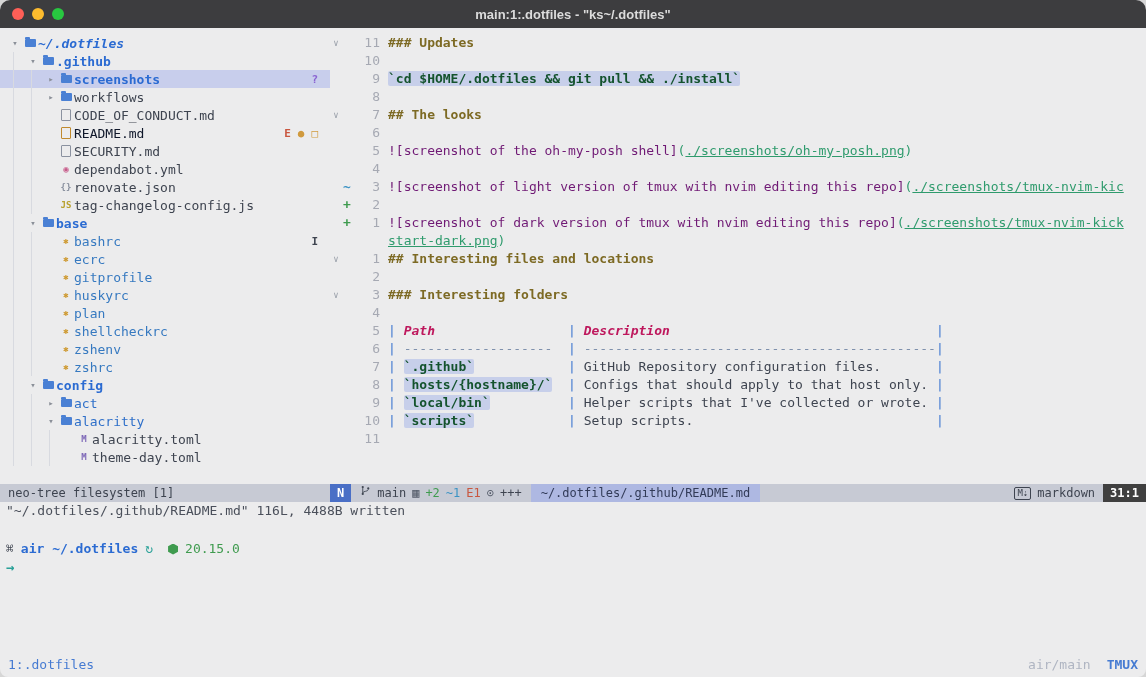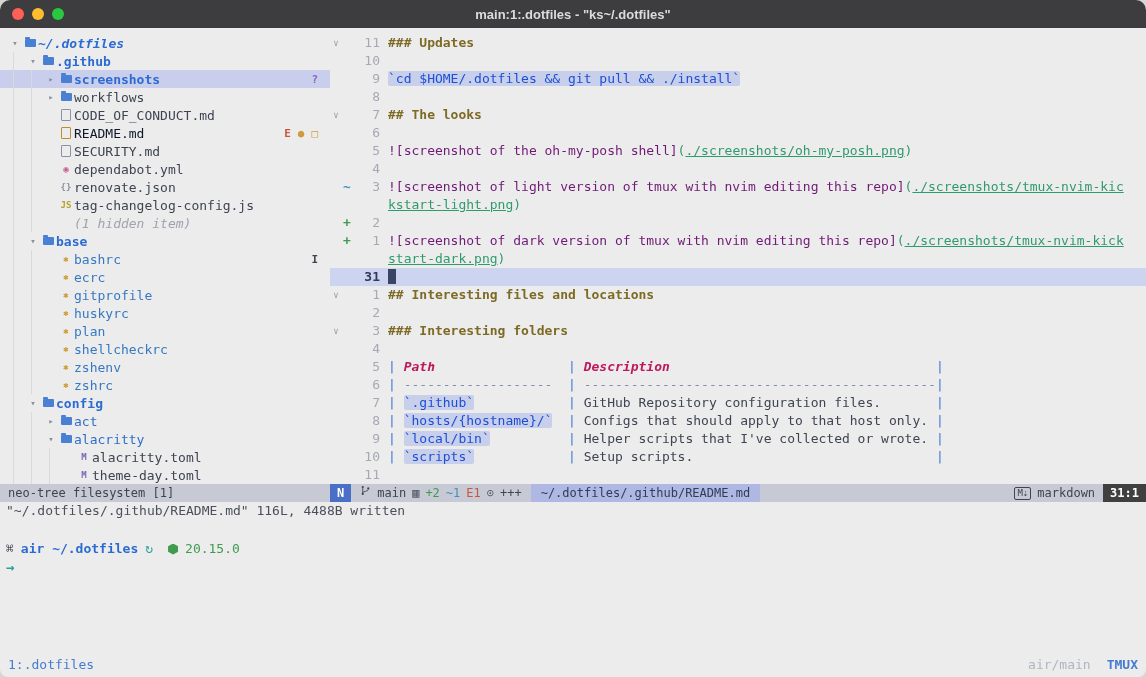--- a/index.html
+++ b/index.html
@@ -46,21 +46,21 @@
   
   .eline{display:flex;height:18px;line-height:18px;}
   .eline.curline{background:#CDD4F0;}
   .fold{width:12px;flex:none;text-align:center;color:#9aa0aa;font-size:9px;}
   .sign{width:10px;flex:none;text-align:center;font-weight:bold;}
   .sign.add{color:#3f9b4f;}.sign.chg{color:#3b93c4;}
   .lnum{width:28px;flex:none;text-align:right;color:#A6A9B3;margin-right:8px;}
   .curline .lnum{color:#2F3A5C;font-weight:bold;}
   .ltext{white-space:pre;flex:1;color:#3E4450;}
   .seg.heading{color:#7d6a24;font-weight:bold;}
-  .seg.code{color:#1d4ed8;background:#C7CFEA;border-radius:2px;}
+  .seg.code{color:#14532d;background:#C7CFEA;border-radius:2px;font-weight:bold;}
   .seg.imglabel{color:#701a75;}
   .seg.paren{color:#2f9b6d;}
   .seg.url{color:#2f9b6d;text-decoration:underline;}
   .seg.pipe{color:#3f78d1;}
   .seg.th{color:#be185d;font-weight:bold;font-style:italic;}
   .seg.dash{color:#7f91ad;}
   .seg.cell{color:#3e4450;}
   .seg.plain{color:#3e4450;}
   .cursorblock{display:inline-block;width:8px;height:15px;background:#3A4566;vertical-align:-3px;}
   
@@ -195,27 +195,20 @@
             </div>
             <div class="tree-row">
               <span class="indent guide"></span>
               <span class="indent guide"></span>
               <span class="chev"></span>
               <span class="ticon text c-yellow">JS</span>
               <span class="tlabel fname">tag-changelog-config.js</span>
             </div>
             <div class="tree-row">
               <span class="indent guide"></span>
-              <span class="indent guide"></span>
-              <span class="chev"></span>
-              <span class="ticon none "></span>
-              <span class="tlabel hidden">(1 hidden item)</span>
-            </div>
-            <div class="tree-row">
-              <span class="indent guide"></span>
               <span class="chev">▾</span>
               <span class="ticon folder c-blue">
                 <i></i>
               </span>
               <span class="tlabel dir">base</span>
             </div>
             <div class="tree-row">
               <span class="indent guide"></span>
               <span class="indent guide"></span>
               <span class="chev"></span>
@@ -367,47 +360,35 @@
             <span class="ltext"></span>
           </div>
           <div class="eline">
             <span class="fold"></span>
             <span class="sign chg">~</span>
             <span class="lnum">3</span>
             <span class="ltext"><span class="seg imglabel">![screenshot of light version of tmux with nvim editing this repo]</span><span class="seg paren">(</span><span class="seg url">./screenshots/tmux-nvim-kic</span></span>
           </div>
           <div class="eline">
             <span class="fold"></span>
-            <span class="sign "></span>
-            <span class="lnum"></span>
-            <span class="ltext"><span class="seg url">kstart-light.png</span><span class="seg paren">)</span></span>
-          </div>
-          <div class="eline">
-            <span class="fold"></span>
             <span class="sign add">+</span>
             <span class="lnum">2</span>
             <span class="ltext"></span>
           </div>
           <div class="eline">
             <span class="fold"></span>
             <span class="sign add">+</span>
             <span class="lnum">1</span>
             <span class="ltext"><span class="seg imglabel">![screenshot of dark version of tmux with nvim editing this repo]</span><span class="seg paren">(</span><span class="seg url">./screenshots/tmux-nvim-kick</span></span>
           </div>
           <div class="eline">
             <span class="fold"></span>
             <span class="sign "></span>
             <span class="lnum"></span>
             <span class="ltext"><span class="seg url">start-dark.png</span><span class="seg paren">)</span></span>
-          </div>
-          <div class="eline curline">
-            <span class="fold"></span>
-            <span class="sign "></span>
-            <span class="lnum">31</span>
-            <span class="ltext"><span class="cursorblock"></span></span>
           </div>
           <div class="eline">
             <span class="fold">∨</span>
             <span class="sign "></span>
             <span class="lnum">1</span>
             <span class="ltext"><span class="seg heading">## Interesting files and locations</span></span>
           </div>
           <div class="eline">
             <span class="fold"></span>
             <span class="sign "></span>

